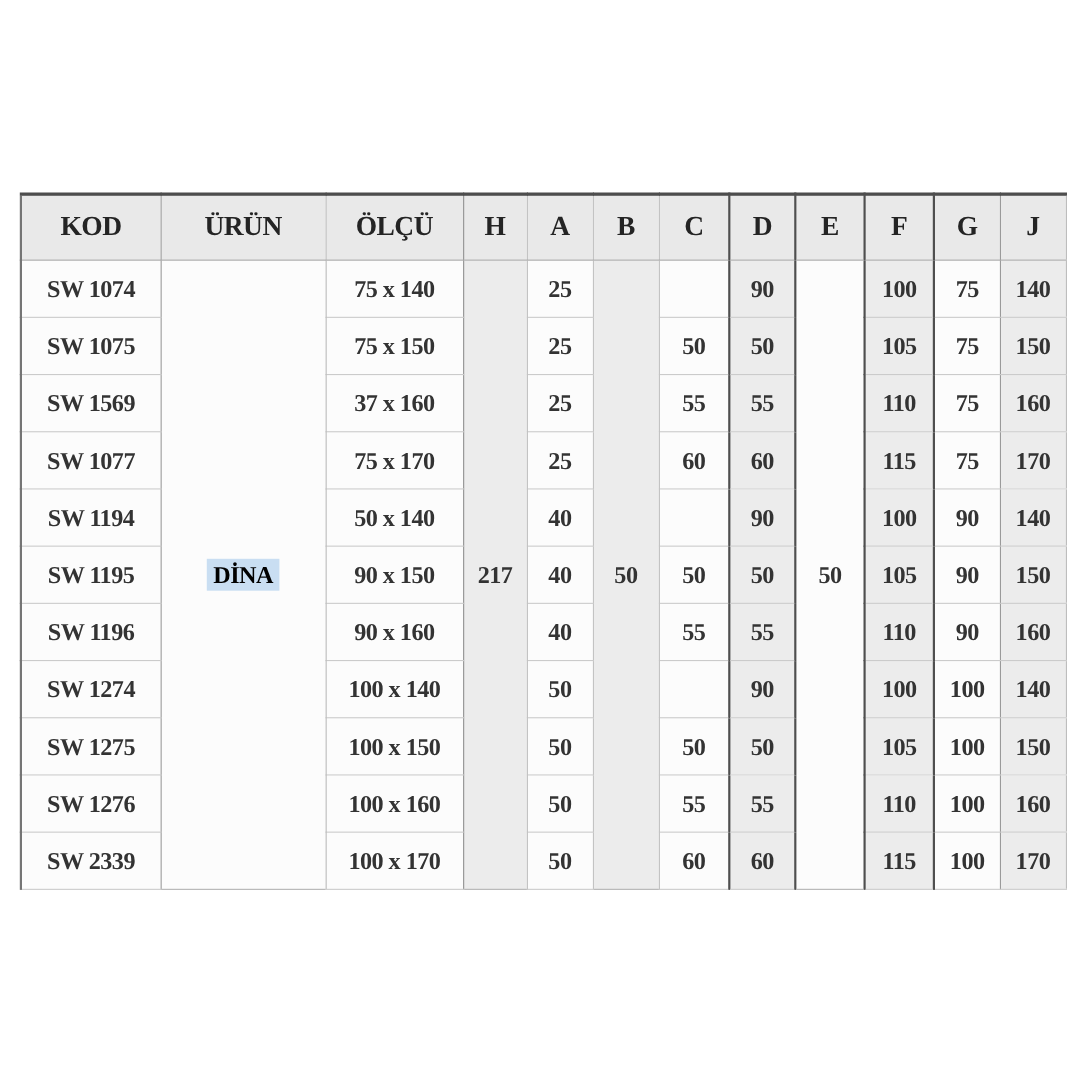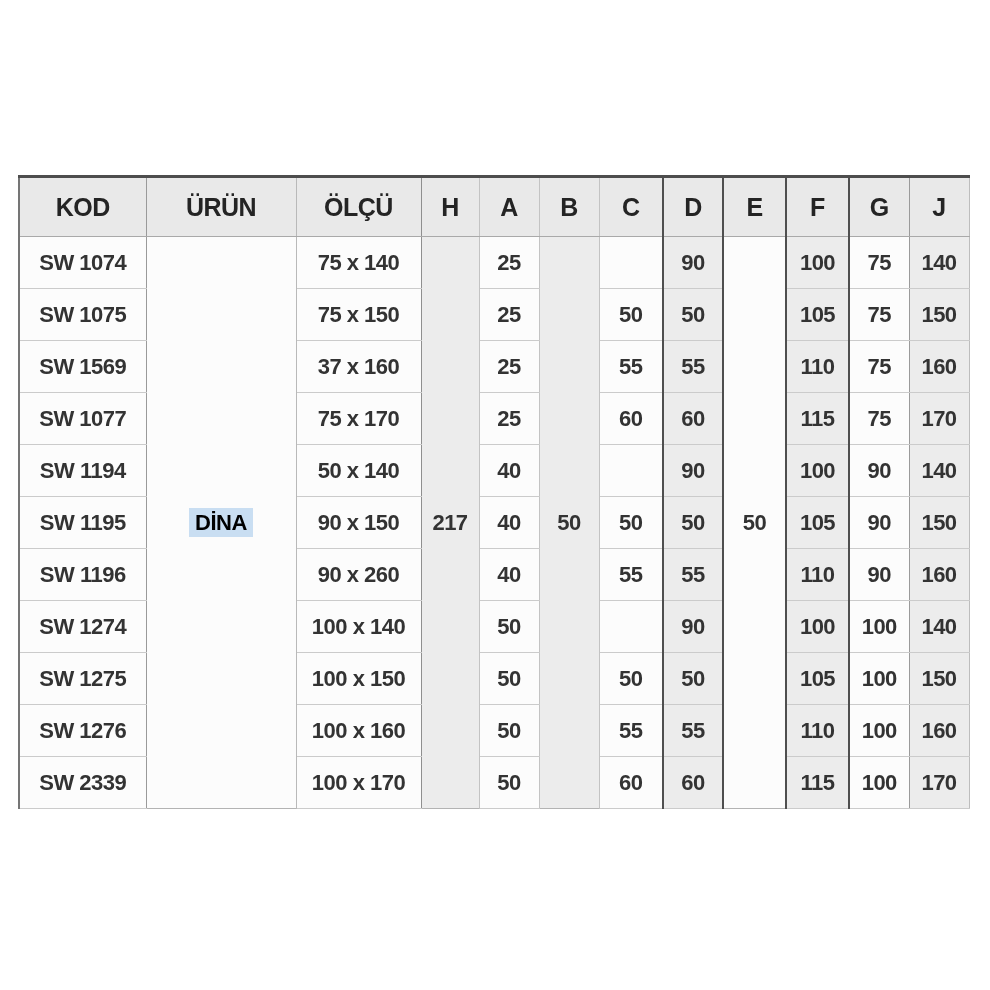--- a/index.html
+++ b/index.html
@@ -5,21 +5,21 @@
   html, body {
     margin: 0;
     padding: 0;
     background: #ffffff;
   }
   .canvas {
     position: relative;
     width: 990px;
     height: 990px;
     background: #ffffff;
-    font-family: Liberation Sans, sans-serif;
+    font-family: Liberation Serif, serif;
     overflow: hidden;
   }
   table.spec {
     position: absolute;
     left: 18px;
     top: 175px;
     width: 950px;
     border-collapse: collapse;
     table-layout: fixed;
     border-top: 3px solid #4d4d4d;
@@ -167,21 +167,21 @@
           <td class="v-olcu celled white">90 x 150</td>
           <td class="v-a celled white">40</td>
           <td class="v-c celled white">50</td>
           <td class="v-d celled shade">50</td>
           <td class="v-f celled shade">105</td>
           <td class="v-g celled white">90</td>
           <td class="v-j celled shade">150</td>
         </tr>
         <tr>
           <td class="v-kod celled white">SW 1196</td>
-          <td class="v-olcu celled white">90 x 260</td>
+          <td class="v-olcu celled white">90 x 160</td>
           <td class="v-a celled white">40</td>
           <td class="v-c celled white">55</td>
           <td class="v-d celled shade">55</td>
           <td class="v-f celled shade">110</td>
           <td class="v-g celled white">90</td>
           <td class="v-j celled shade">160</td>
         </tr>
         <tr>
           <td class="v-kod celled white">SW 1274</td>
           <td class="v-olcu celled white">100 x 140</td>

